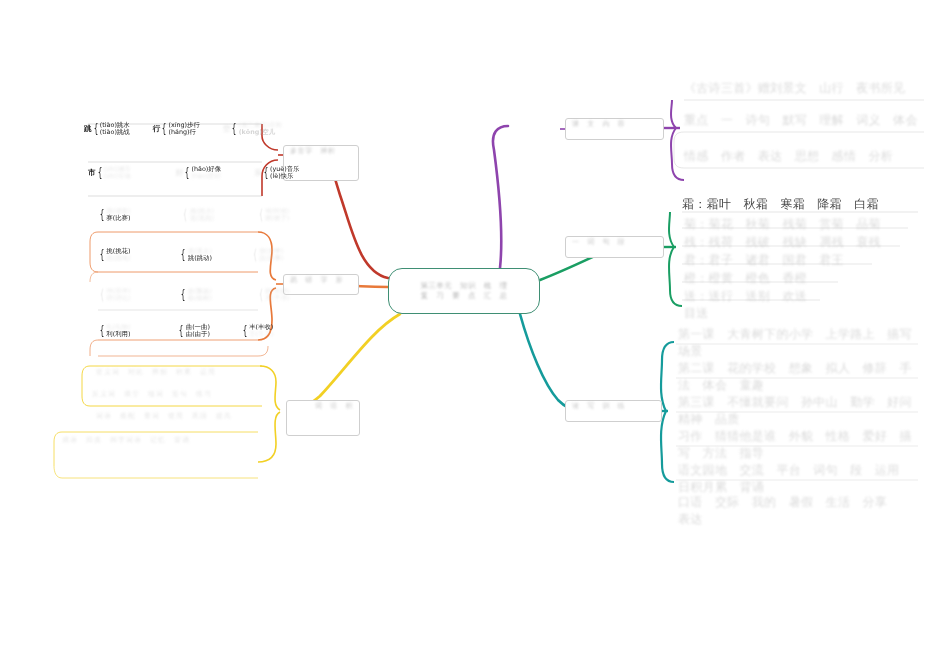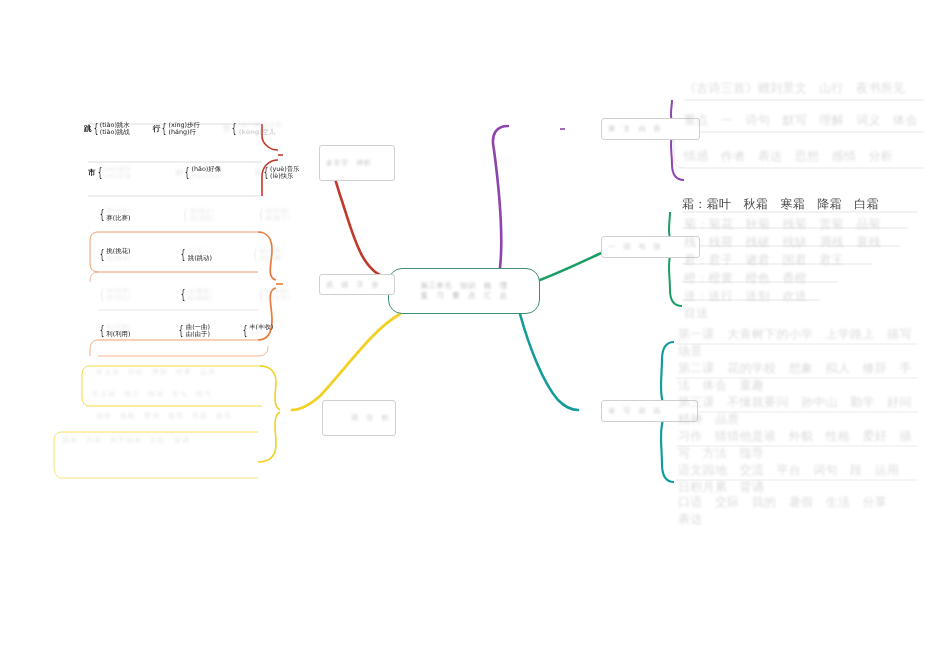--- a/index.html
+++ b/index.html
@@ -13,21 +13,21 @@
   
   #central{left:388px;top:268px;width:152px;height:46px;
            border:1.4px solid #3f8f74;border-radius:14px;
            display:flex;align-items:center;justify-content:center;text-align:center;
            padding:2px 5px;}
   #central .txt{font-size:7.5px;line-height:1.35;color:#8d8d8d;
                 filter:blur(0.9px);opacity:.62;letter-spacing:.4px;}
 
   
   .head{position:absolute;border:1px solid #cfcfcf;border-radius:3px;background:#fff;
-        display:flex;align-items:center;padding:0 6px;box-sizing:border-box;margin-left:36px;}
+        display:flex;padding:0 6px;box-sizing:border-box;}
   .head .txt{font-size:7px;color:#9a9a9a;filter:blur(0.85px);opacity:.6;
              letter-spacing:.6px;white-space:nowrap;overflow:hidden;}
 
   
   .leafrow{position:absolute;display:flex;align-items:flex-start;}
   .cell{position:relative;display:flex;align-items:center;margin-right:9px;}
   .hz{font-size:7.5px;color:#1a1a1a;font-weight:600;line-height:1.05;
       font-family:"DejaVu Sans","Liberation Sans",sans-serif;}
   .brace{font-size:13px;line-height:.8;color:#111;margin:0 0px 0 0px;
          transform:scaleX(.55);display:inline-block;}

